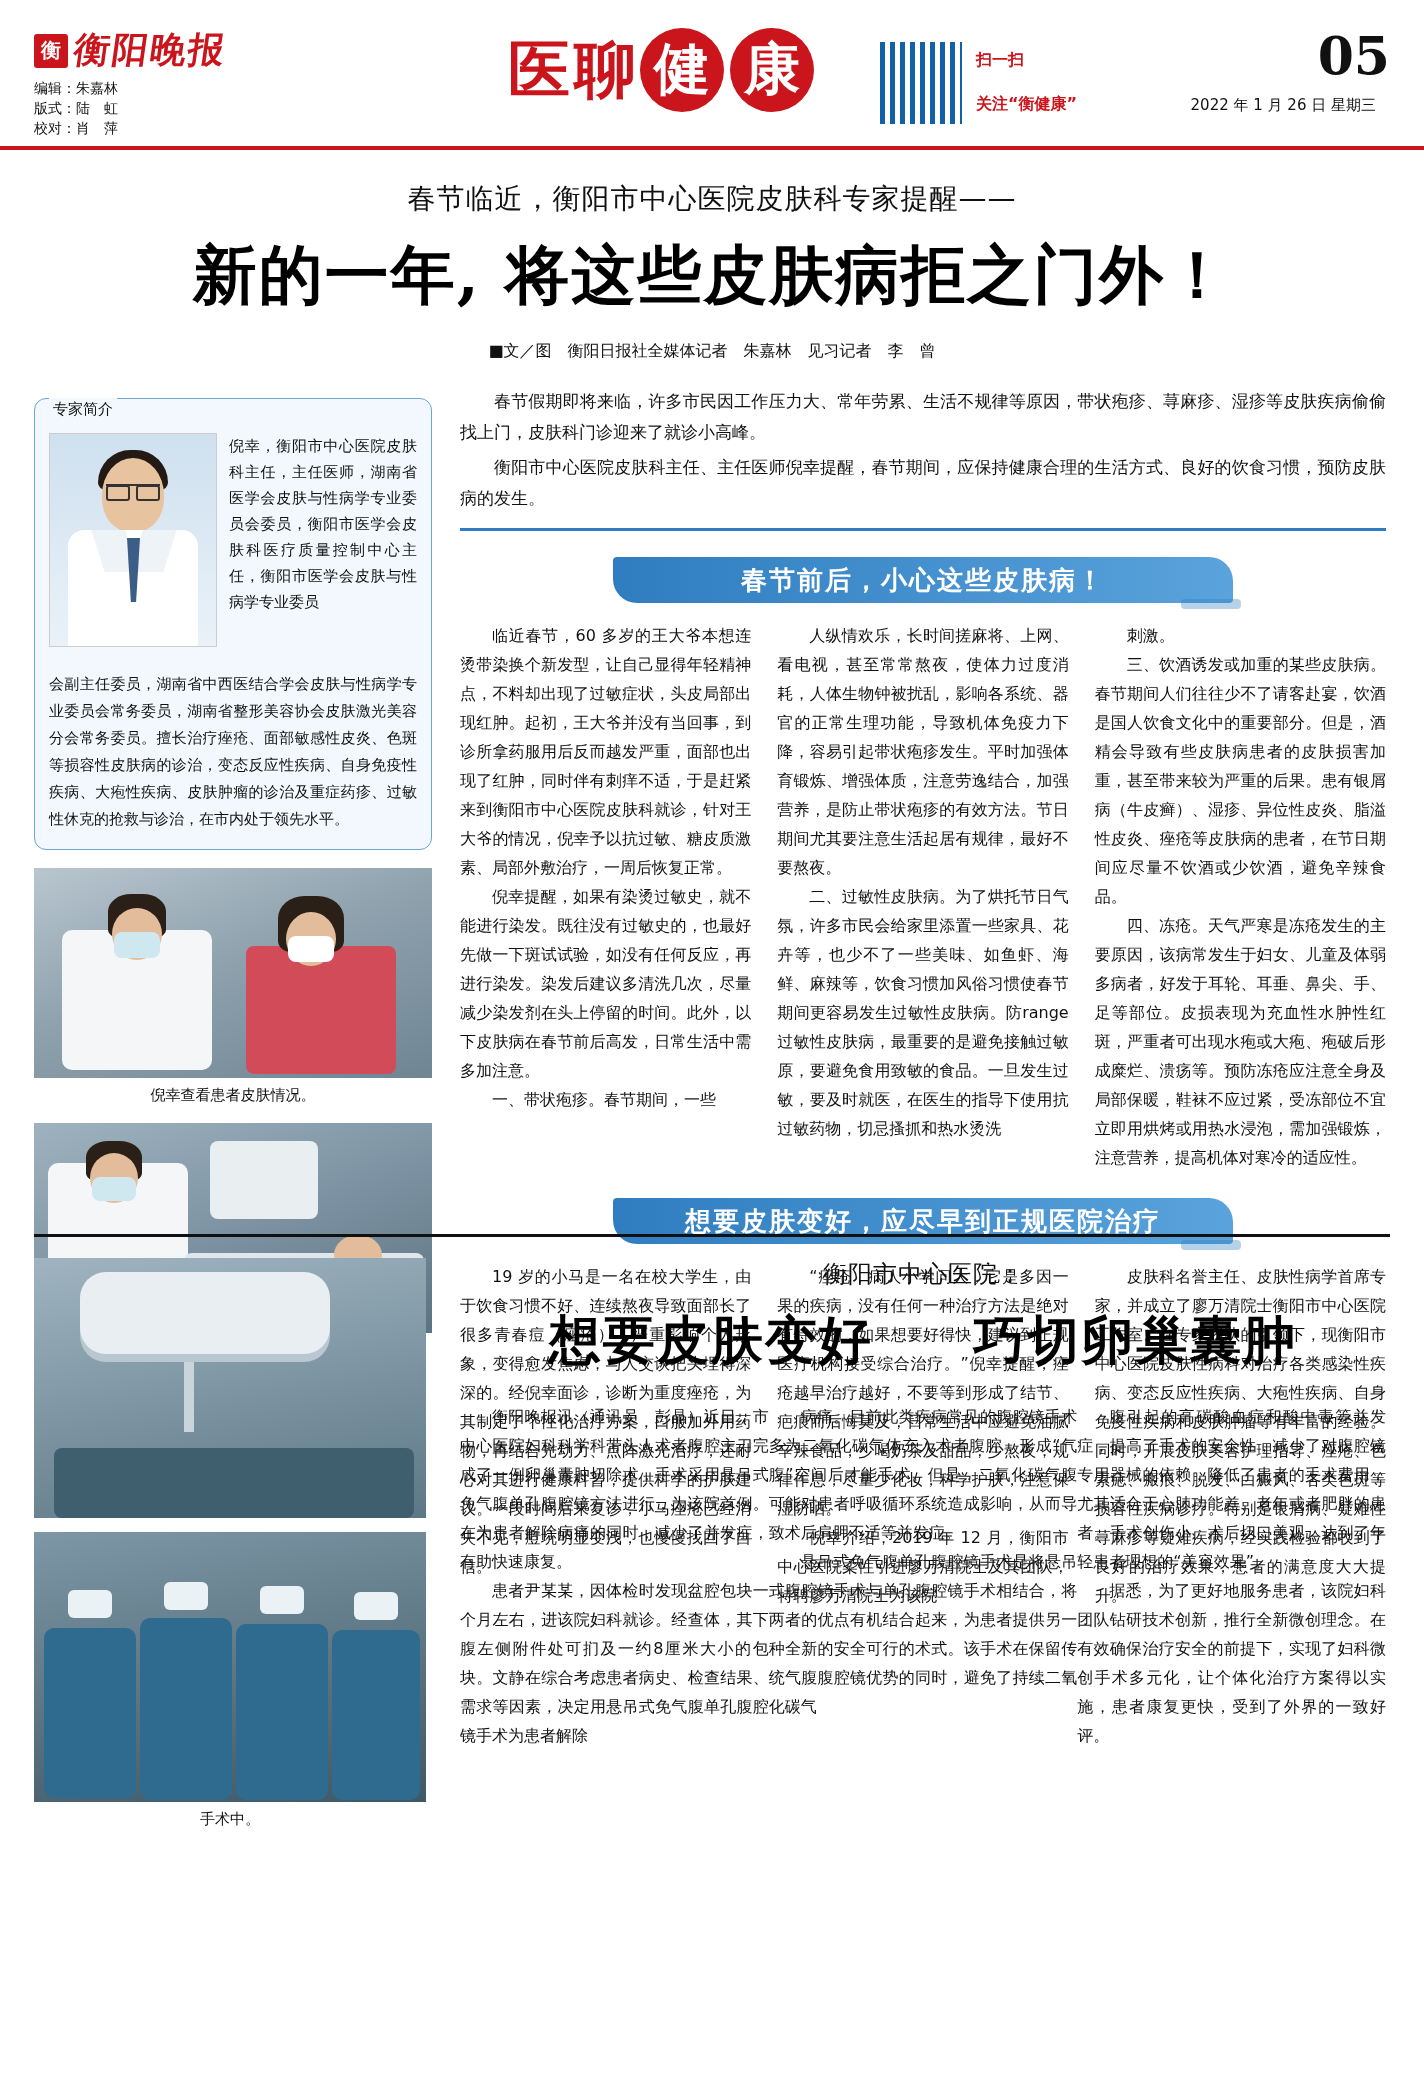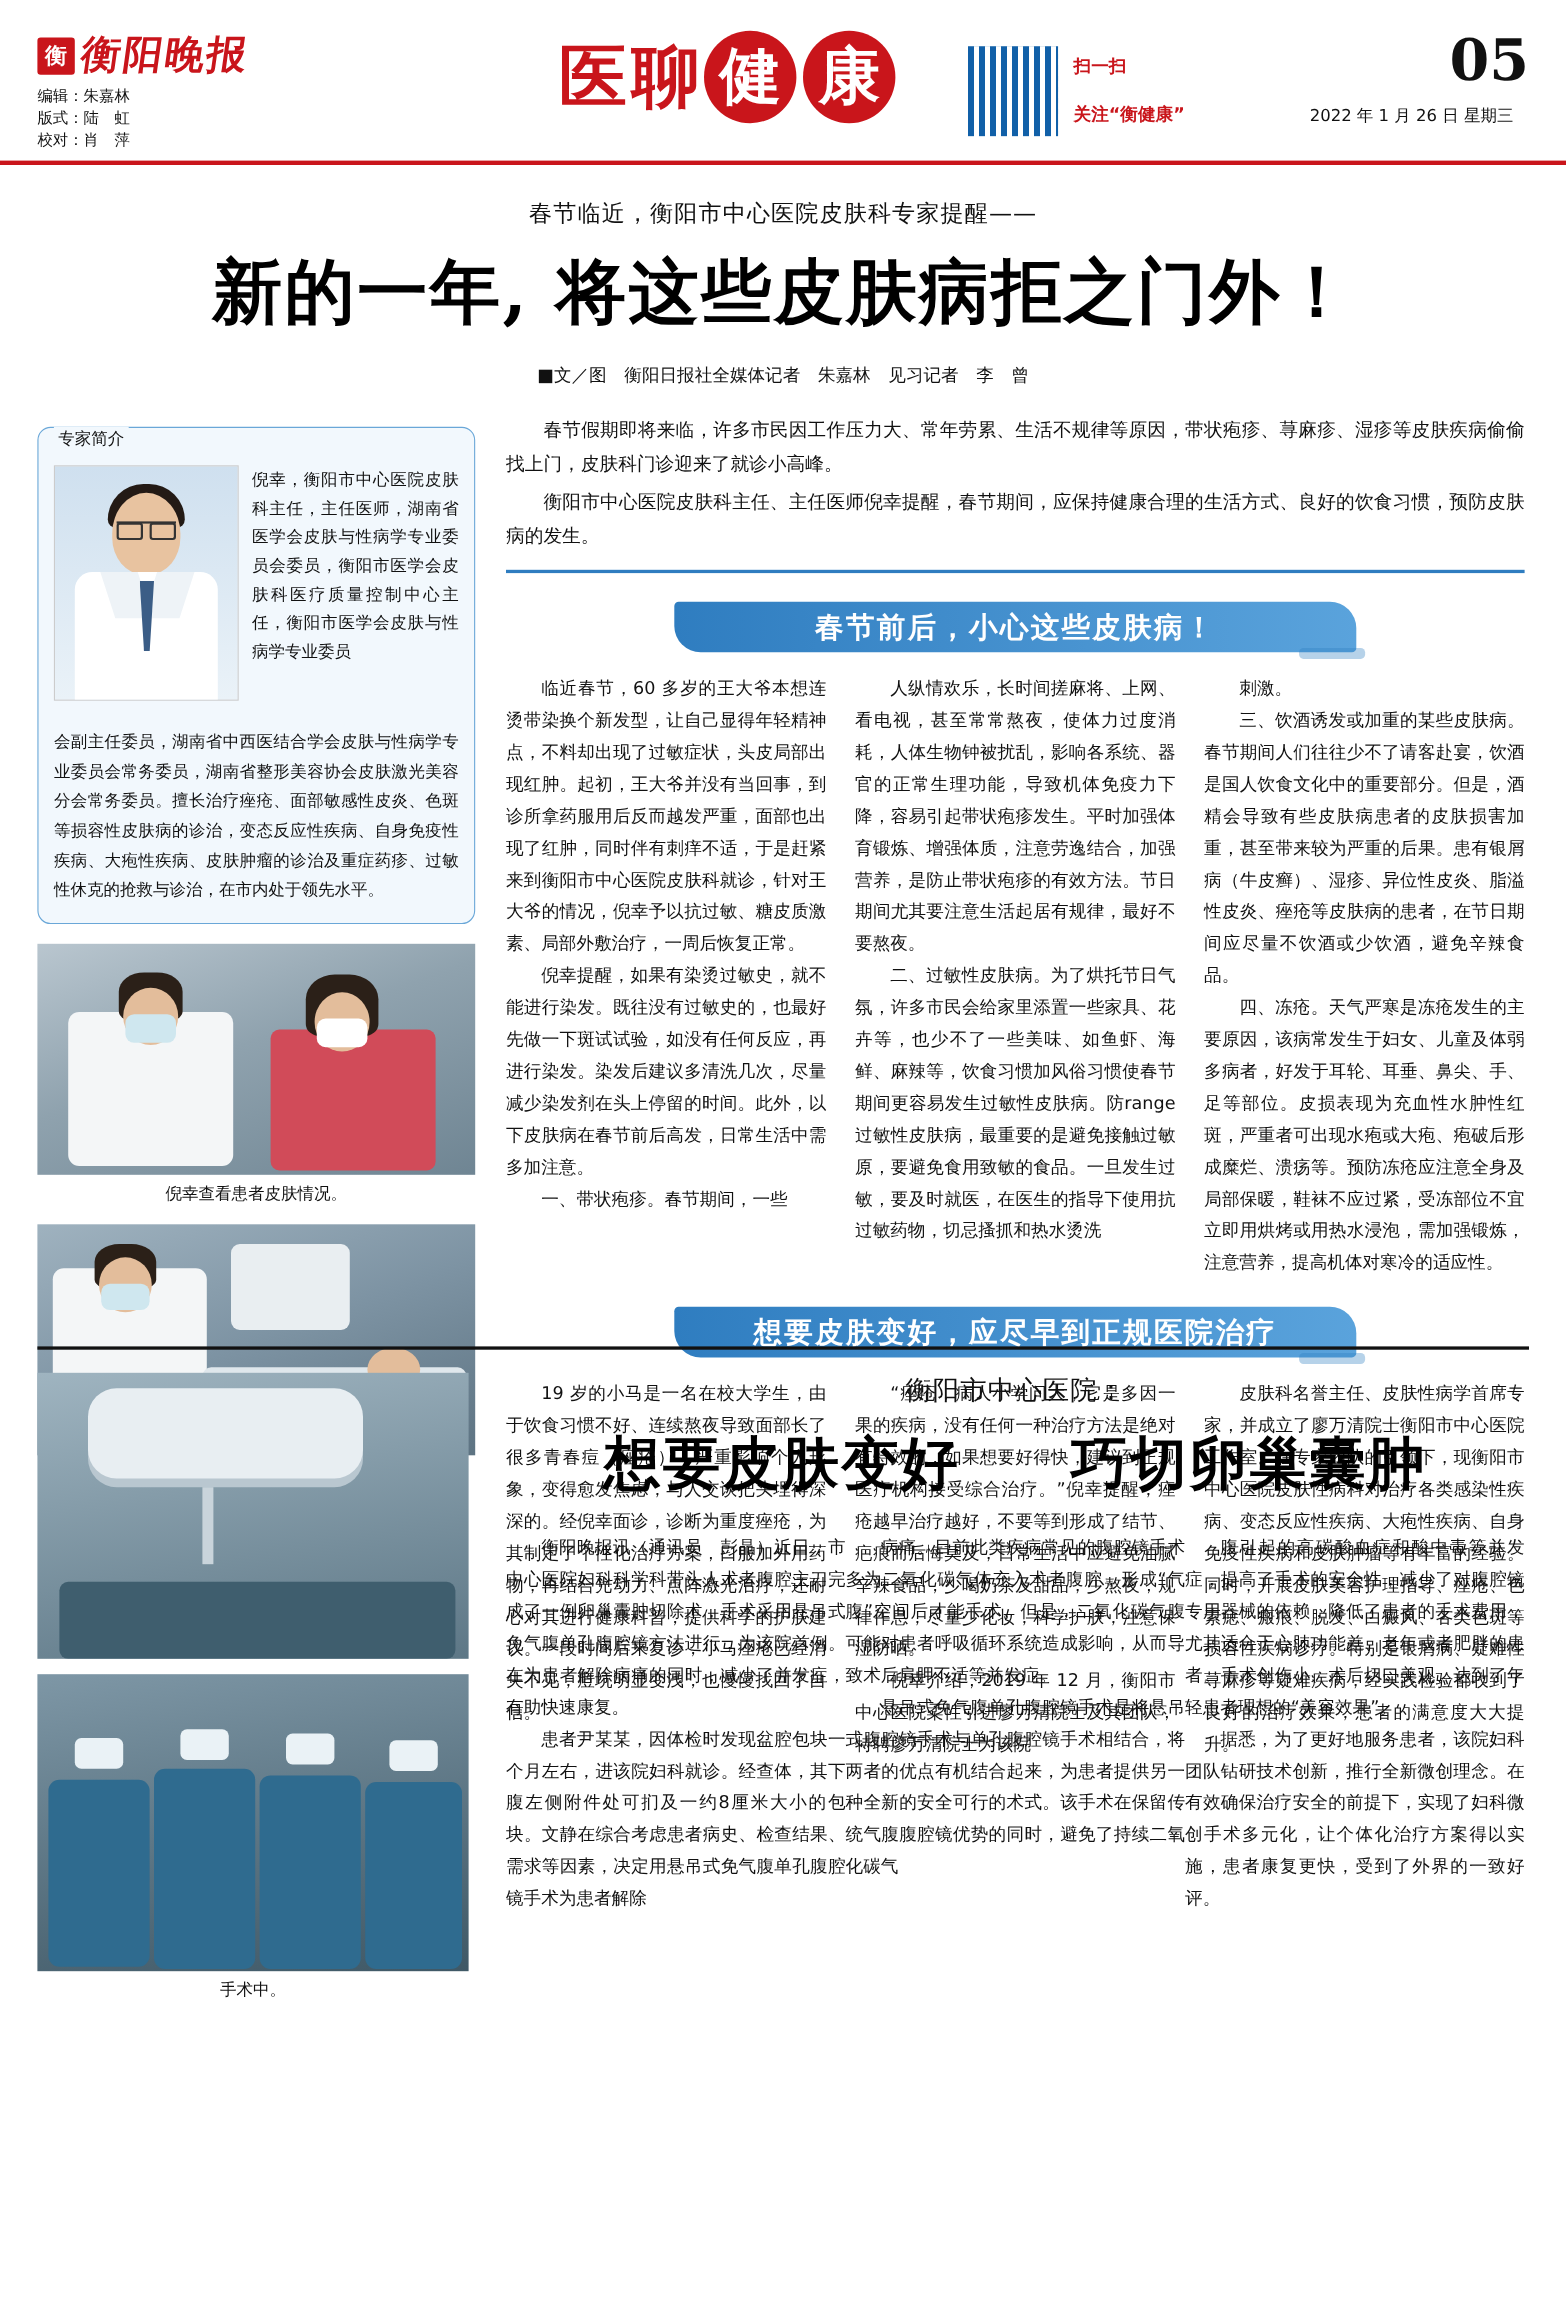--- a/index.html
+++ b/index.html
@@ -65,21 +65,21 @@
 
   .pagenum{
     position:absolute;right:34px;top:30px;
     font-family:"DejaVu Serif","Liberation Serif",serif;
     font-size:52px;font-weight:bold;color:#111;line-height:1;
   }
   .dateline{position:absolute;right:48px;top:96px;font-size:15px;color:#111;}
 
   
   .kicker{
-    text-align:center;font-size:21px;color:#111;margin-top:30px;letter-spacing:1px;
+    text-align:center;font-size:28px;color:#111;margin-top:30px;letter-spacing:1px;
   }
   .headline{
     text-align:center;
     font-family:"DejaVu Serif","Liberation Serif",serif;
     font-weight:bold;
     font-size:64px;
     letter-spacing:2px;
     margin-top:14px;
     color:#000;
   }

